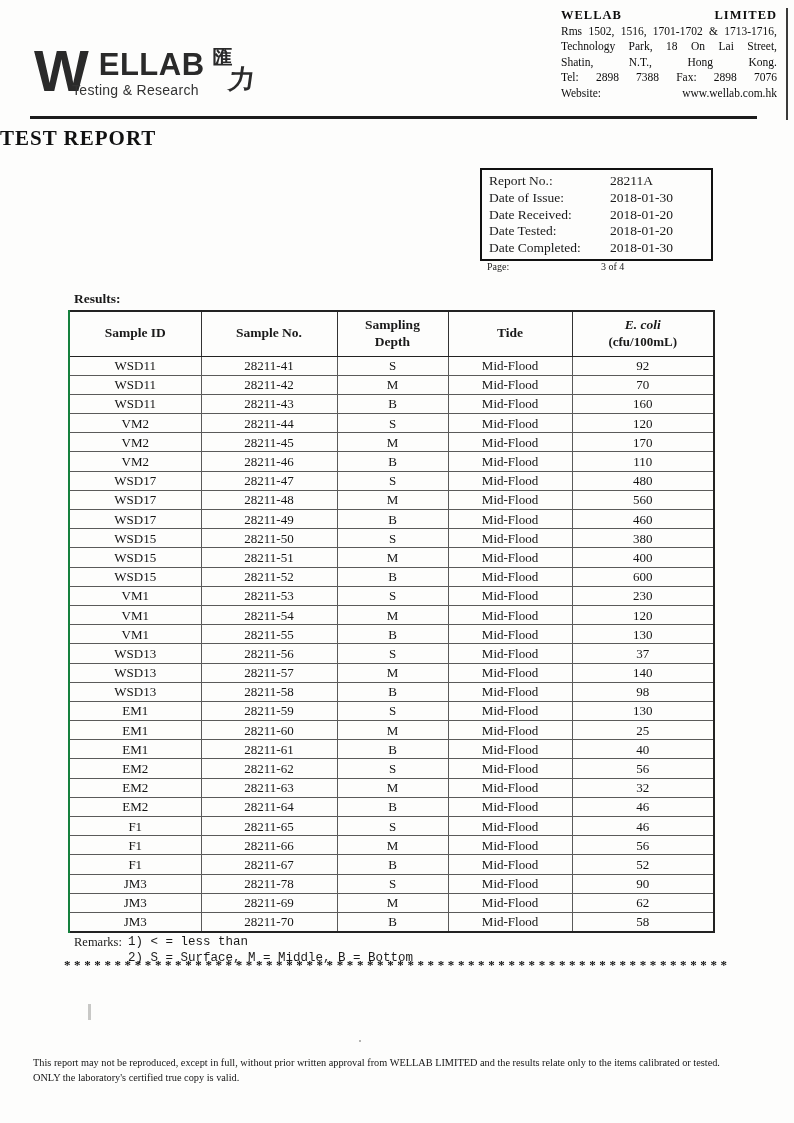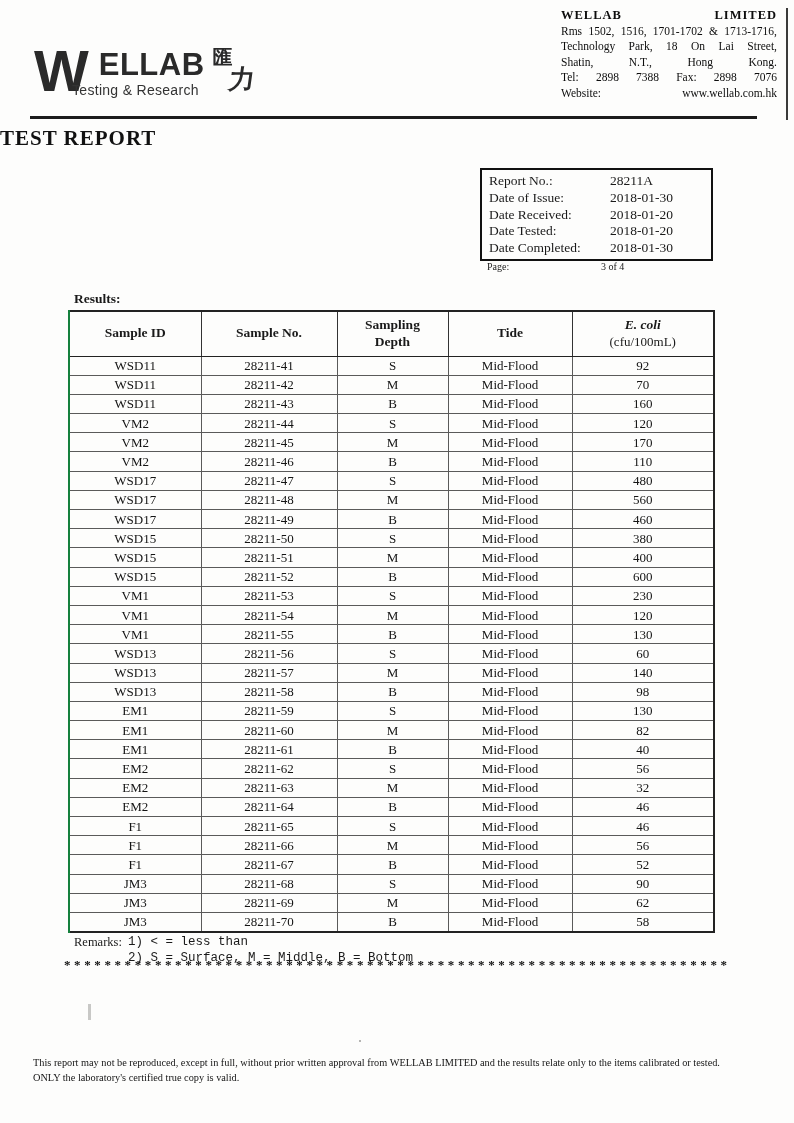--- a/index.html
+++ b/index.html
@@ -41,21 +41,21 @@
                   border:2px solid #222; }
   table.results col.c1 { width:132px; } table.results col.c2 { width:136px; }
   table.results col.c3 { width:111px; } table.results col.c4 { width:124px; }
   table.results col.c5 { width:142px; }
   table.results th {
     border:1px solid #333; border-bottom:1.5px solid #222;
     height:45px; font-size:13.5px; line-height:1.25; font-weight:bold; text-align:center; vertical-align:middle;
     background:#fdfdfc;
   }
   table.results th .ital { font-style:italic; }
-  table.results th .sub { font-weight:normal; font-size:13px; }
+  table.results th .sub { font-weight:bold; font-size:13px; }
   table.results td {
     border:1px solid #5a5a5a; height:19.2px; padding:0;
     font-size:13px; line-height:1; text-align:center; vertical-align:middle; color:#141414;
   }
   table.results td:nth-child(3) { border-right:1px dashed #8a8a8a; }
   table.results th:nth-child(3) { border-right:1px dashed #777; }
   table.results td:first-child, table.results th:first-child { border-left:2px solid #15803d; }
   table.results td:last-child,  table.results th:last-child  { border-right:2px solid #222; }
   
   .remarks { position:absolute; left:74px; top:934px; font-size:12.5px; line-height:16px; }
@@ -257,21 +257,21 @@
           <td>28211-55</td>
           <td>B</td>
           <td>Mid-Flood</td>
           <td>130</td>
         </tr>
         <tr>
           <td>WSD13</td>
           <td>28211-56</td>
           <td>S</td>
           <td>Mid-Flood</td>
-          <td>60</td>
+          <td>37</td>
         </tr>
         <tr>
           <td>WSD13</td>
           <td>28211-57</td>
           <td>M</td>
           <td>Mid-Flood</td>
           <td>140</td>
         </tr>
         <tr>
           <td>WSD13</td>
@@ -285,21 +285,21 @@
           <td>28211-59</td>
           <td>S</td>
           <td>Mid-Flood</td>
           <td>130</td>
         </tr>
         <tr>
           <td>EM1</td>
           <td>28211-60</td>
           <td>M</td>
           <td>Mid-Flood</td>
-          <td>82</td>
+          <td>25</td>
         </tr>
         <tr>
           <td>EM1</td>
           <td>28211-61</td>
           <td>B</td>
           <td>Mid-Flood</td>
           <td>40</td>
         </tr>
         <tr>
           <td>EM2</td>
@@ -338,21 +338,21 @@
         </tr>
         <tr>
           <td>F1</td>
           <td>28211-67</td>
           <td>B</td>
           <td>Mid-Flood</td>
           <td>52</td>
         </tr>
         <tr>
           <td>JM3</td>
-          <td>28211-68</td>
+          <td>28211-78</td>
           <td>S</td>
           <td>Mid-Flood</td>
           <td>90</td>
         </tr>
         <tr>
           <td>JM3</td>
           <td>28211-69</td>
           <td>M</td>
           <td>Mid-Flood</td>
           <td>62</td>

